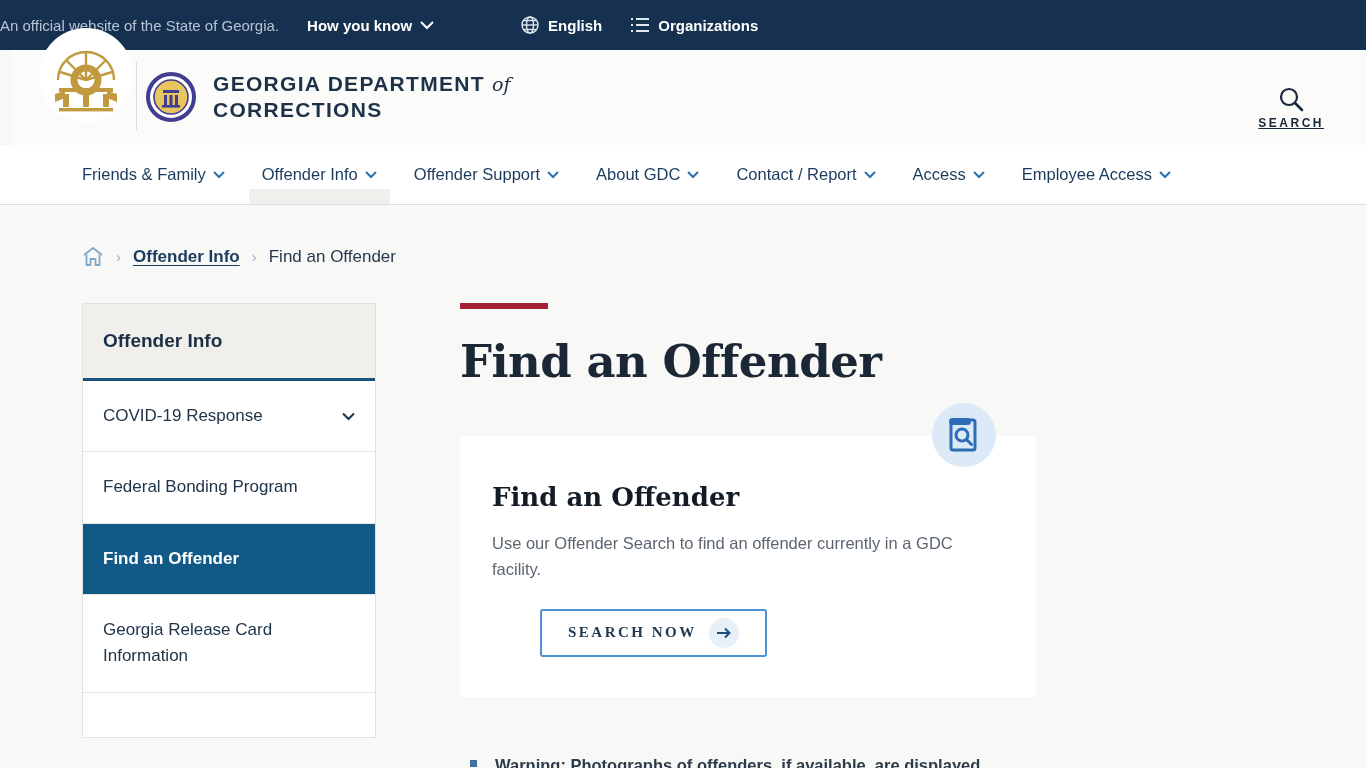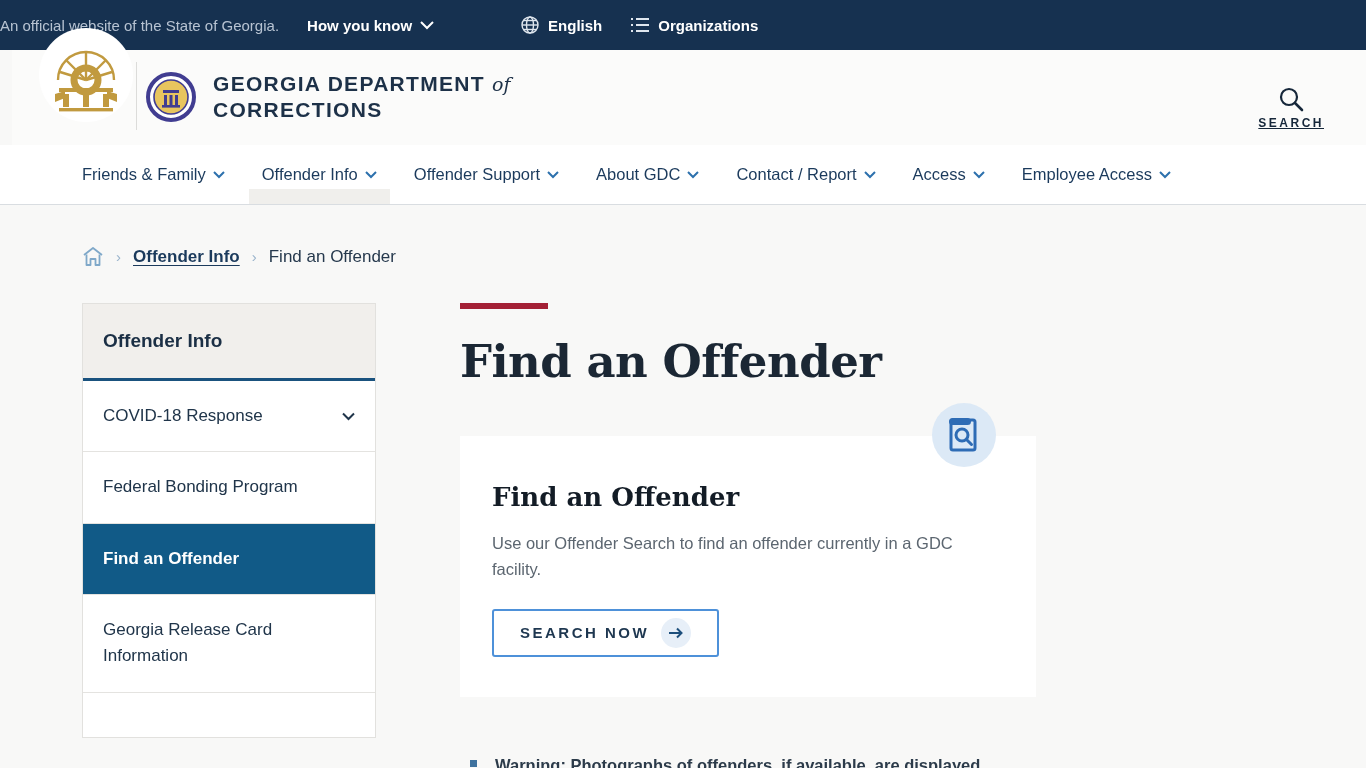--- a/index.html
+++ b/index.html
@@ -70,21 +70,21 @@
   .card-icon-circle { position:absolute; top:-33px; right:40px; width:64px; height:64px;
     border-radius:50%; background:#dce9f6; display:flex; align-items:center;
     justify-content:center; }
   .card-title { font-family:"DejaVu Serif", serif; font-weight:700; font-size:26px;
     color:#131c26; }
   .card-body { margin-top:18px; color:#5c6670; font-size:16.5px; line-height:1.6;
     max-width:490px; }
   .card-btn { margin-top:26px; display:inline-flex; align-items:center; gap:12px;
     background:#ffffff; border:2px solid #4e91d9; border-radius:3px; padding:0 26px;
     height:48px; cursor:pointer; color:#1e3750; font-size:15px; font-weight:600;
-    letter-spacing:2.5px; font-family:Liberation Sans, sans-serif; }
+    letter-spacing:2.5px; font-family:Liberation Serif, serif;margin-left:48px; }
   .btn-arrow-circle { width:30px; height:30px; border-radius:50%; background:#e7eff8;
     display:flex; align-items:center; justify-content:center; }
 
   .warning-row { display:flex; align-items:flex-start; gap:18px; margin-top:56px;
     padding-left:10px; }
   .bullet-square { width:7px; height:7px; background:#3f729e; margin-top:7px; flex-shrink:0; }
   .warning-text { color:#2c3b4a; font-size:16.5px; font-weight:700; line-height:1.5; }
 
   svg { display:block; }
 </style>
@@ -234,21 +234,21 @@
   <span class="crumb-link">Offender Info</span>
   <span class="crumb-sep">›</span>
   <span class="crumb-current">Find an Offender</span>
 </div>
 
 <div class="content-row">
 
   <div class="sidebar">
     <div class="sidebar-header">Offender Info</div>
     <div class="side-item">
-      <span>COVID-18 Response</span>
+      <span>COVID-19 Response</span>
       <svg width="13" height="9" viewBox="0 0 13 9">
           <polyline points="1,1.5 6.5,7 12,1.5" fill="none" stroke="#20354a" stroke-width="2"></polyline>
         </svg>
     </div>
     <div class="side-item">
       <span>Federal Bonding Program</span>
     </div>
     <div class="side-item active">
       <span>Find an Offender</span>
     </div>

